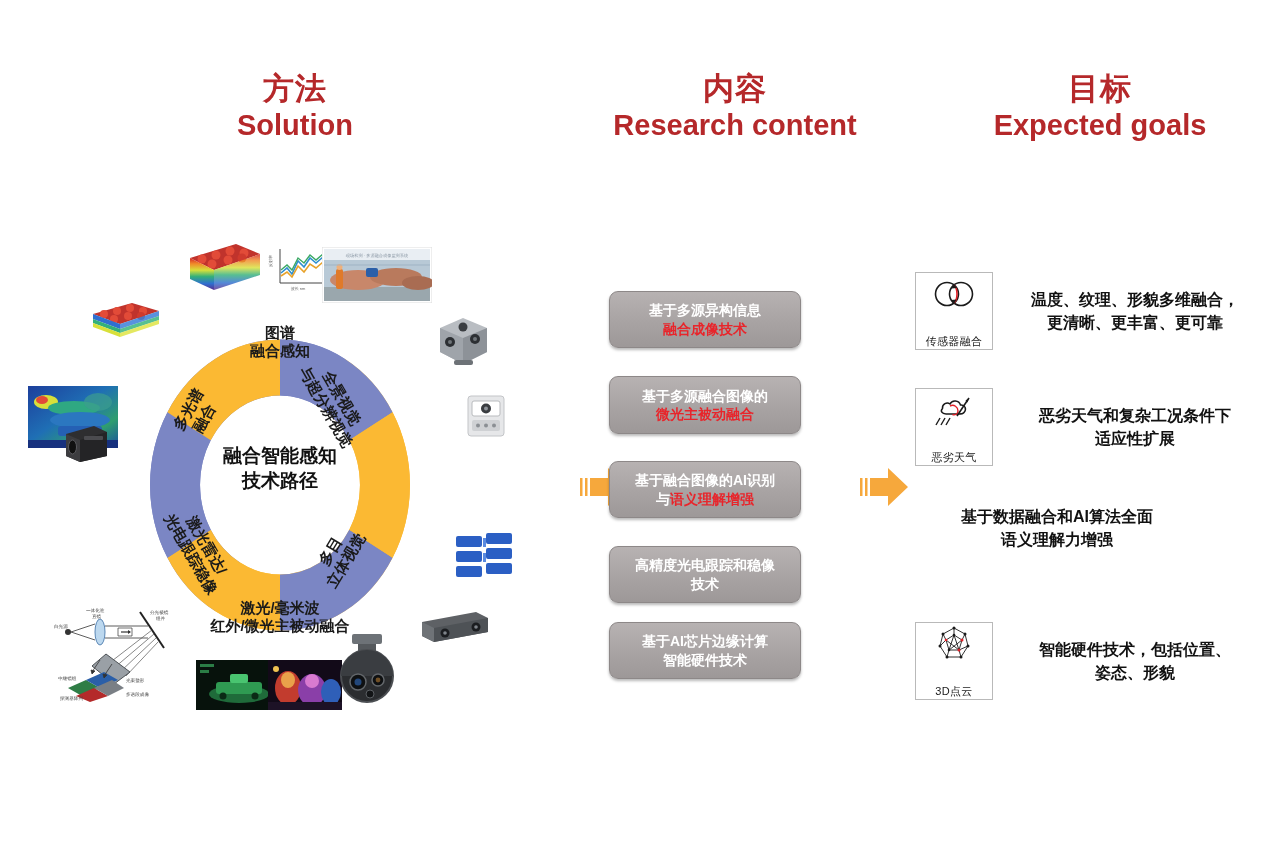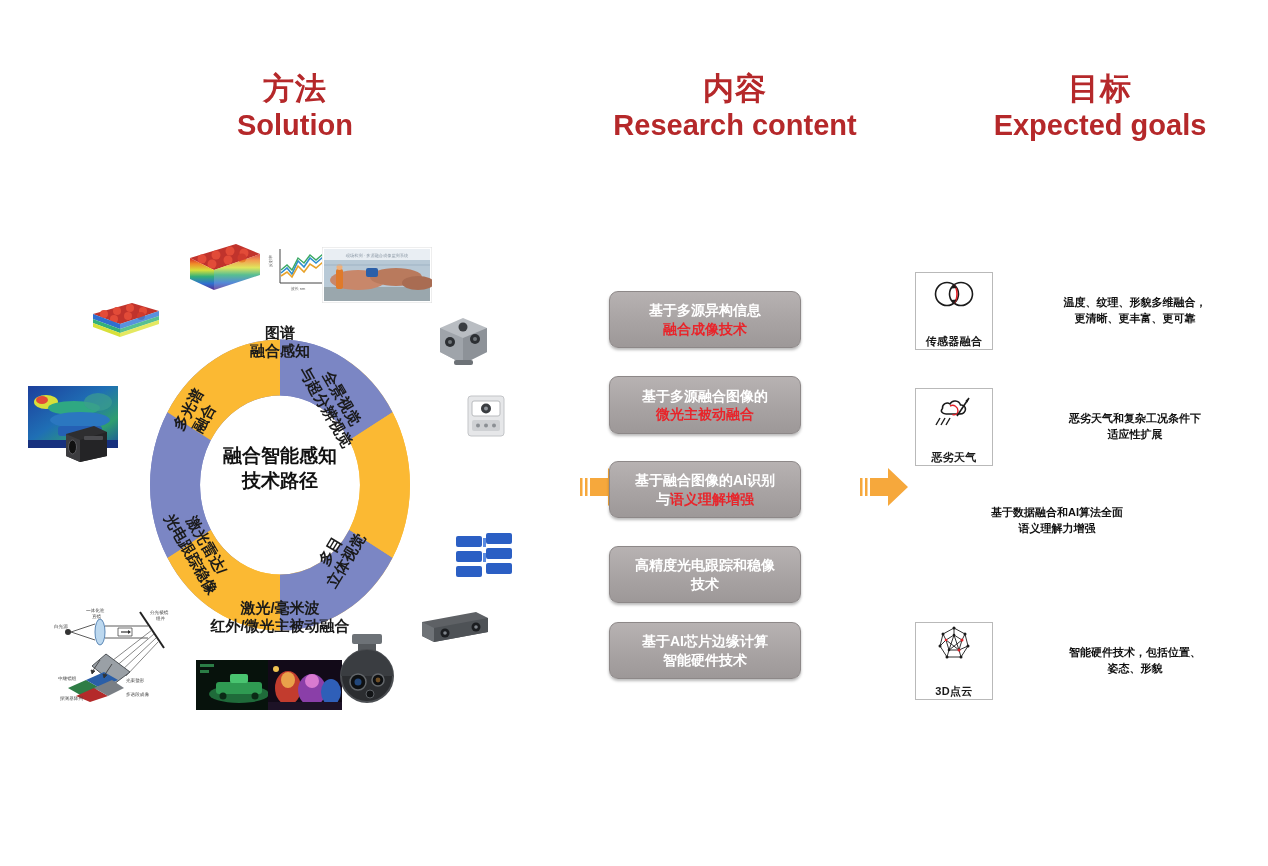--- a/index.html
+++ b/index.html
@@ -54,22 +54,22 @@
   .mid-box .hl{color:#e8252b;}
 
   
   .goal-row{position:absolute;left:915px;display:flex;align-items:center;}
   .goal-card{
     width:78px;height:78px;border:1px solid #b9b9b9;background:#fff;
     display:flex;flex-direction:column;align-items:center;justify-content:center;
     box-sizing:border-box;flex:0 0 auto;
   }
   .goal-card .ic{height:40px;display:flex;align-items:center;justify-content:center;}
-  .goal-card .cap{font-size:11px;font-weight:bold;color:#1a1a1a;margin-top:20px;letter-spacing:.3px;}
-  .goal-text{margin-left:26px;font-size:11px;font-weight:bold;color:#111;line-height:1.45;text-align:center;width:232px;}
+  .goal-card .cap{font-size:11px;font-weight:normal;color:#1a1a1a;margin-top:20px;letter-spacing:.3px;}
+  .goal-text{margin-left:26px;font-size:16px;font-weight:bold;color:#111;line-height:1.45;text-align:center;width:232px;}
 </style>
 </head>
 <body>
 
 <div class="stage">
 
   <div class="col-head" id="head-solution">
     <span class="cn">方法</span>
     <span class="en">Solution</span>
   </div>

